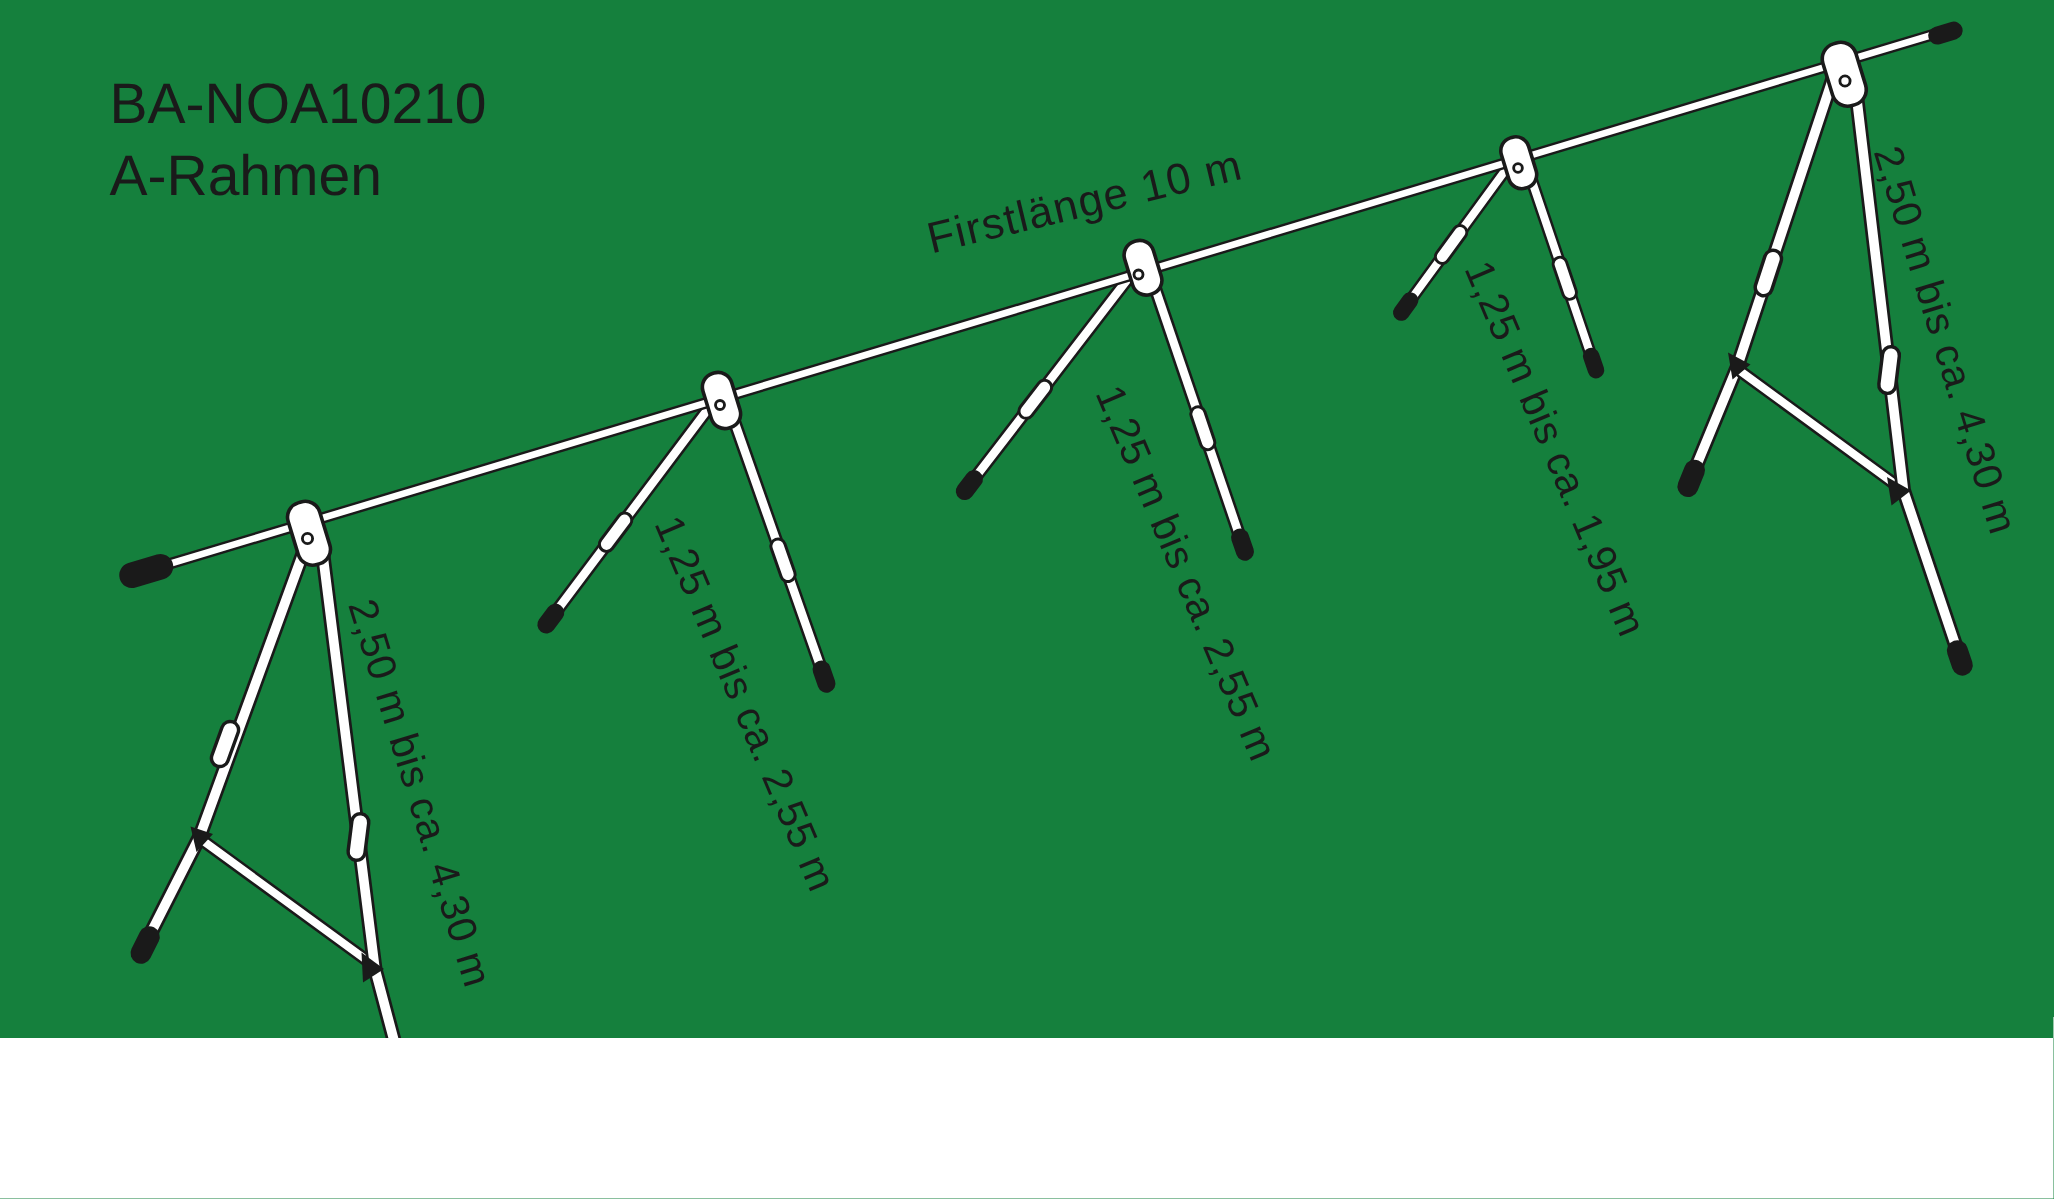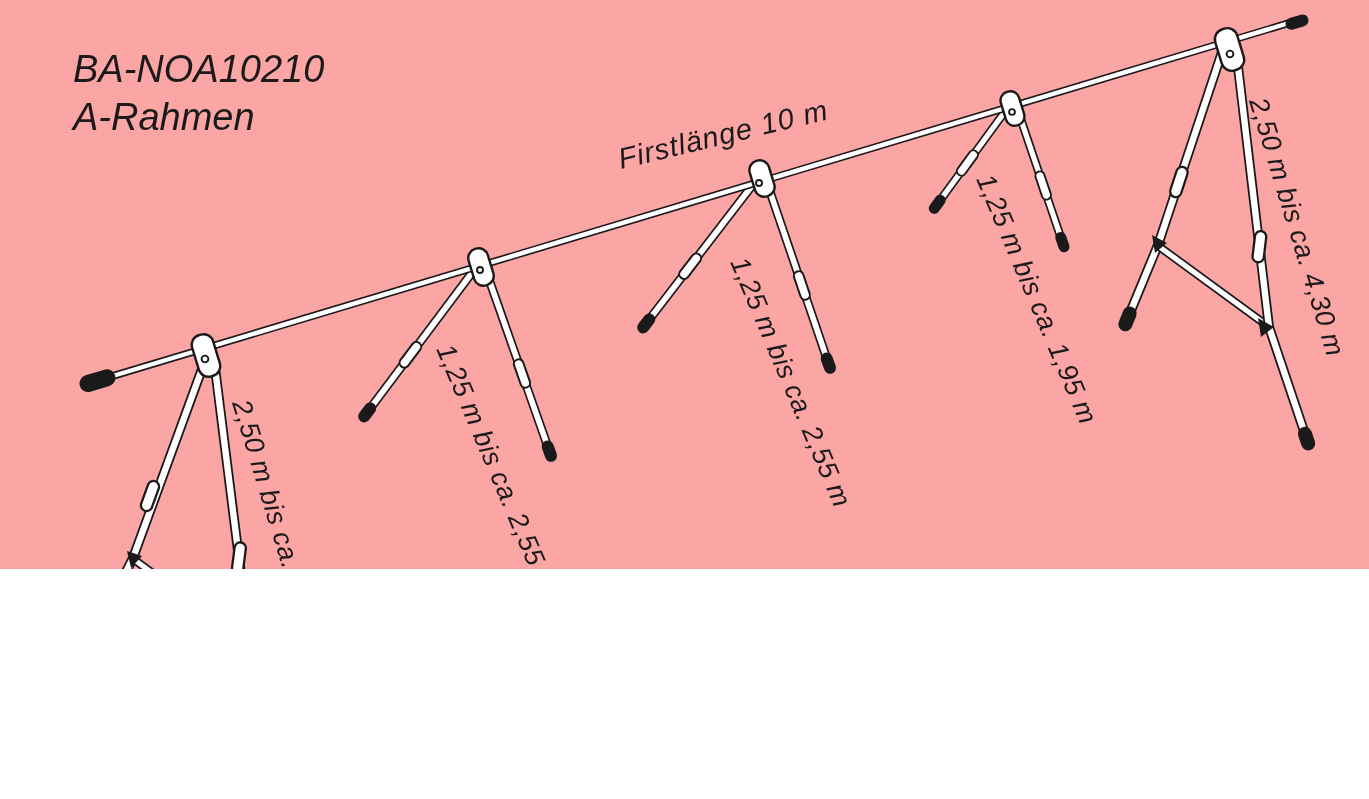--- a/index.html
+++ b/index.html
@@ -3,24 +3,23 @@
 <meta charset="utf-8">
 <style>
   html, body {
     margin: 0;
     padding: 0;
     background: #ffffff;
   }
   .canvas {
     position: relative;
     width: 1369px;
-    height: 569px;
-    background: #fca5a5;
+    height: 692px;
+    background: #15803d;
     overflow: hidden;
-    font-style: italic;
   }
   svg text {
     font-family: "Liberation Sans", sans-serif;
     fill: #1a1a1a;
   }
   .title-text { font-size: 38px; letter-spacing: 0px; }
   .ridge-text { font-size: 29px; letter-spacing: 1px; }
   .frame-text { font-size: 27px; letter-spacing: 0.5px; }
   .tube-out { stroke: #1a1a1a; fill: none; stroke-linecap: round; stroke-linejoin: round; }
   .tube-in  { stroke: #ffffff; fill: none; stroke-linecap: round; stroke-linejoin: round; }

